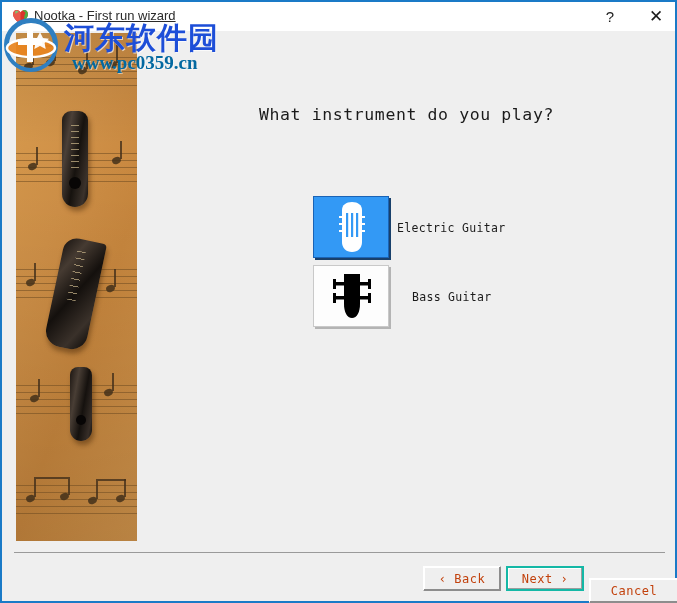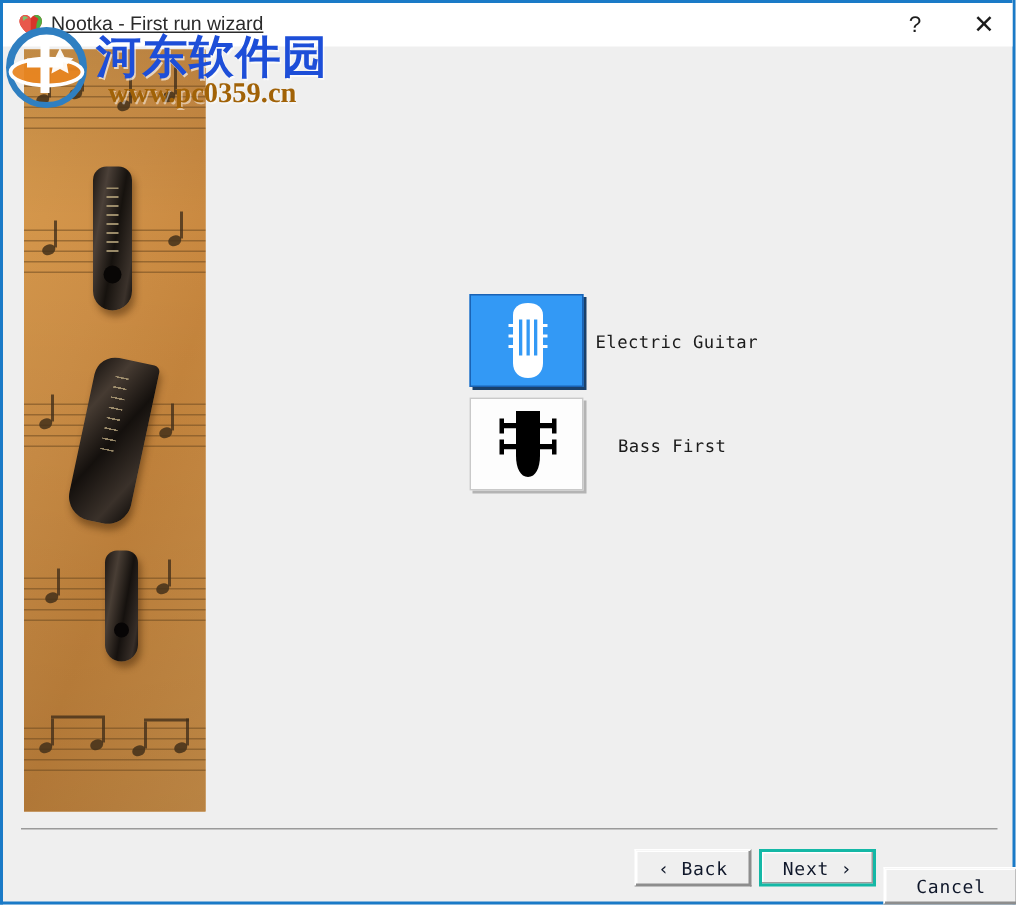--- a/index.html
+++ b/index.html
@@ -88,21 +88,21 @@
     letter-spacing: 1px;
     white-space: nowrap;
     text-shadow: 1px 1px 0 rgba(255,255,255,0.65);
   }
   #wm-url {
     position: absolute;
     left: 70px; top: 38px;
     font-family: "Liberation Serif", serif;
     font-size: 19px;
     font-weight: bold;
-    color: #a16207;
+    color: #0369a1;
     white-space: nowrap;
     text-shadow: 1px 1px 0 rgba(255,255,255,0.5);
   }
 
   
   #side-image {
     position: absolute;
     left: 14px; top: 33px;
     width: 121px;
     height: 508px;
@@ -256,21 +256,21 @@
     position: absolute;
     top: 4px;
     height: 25px;
     background: #efefef;
     border: 1px solid #8d8d8d;
     border-top-color: #ffffff;
     border-left-color: #ffffff;
     box-shadow: inset -1px -1px 0 #8d8d8d, inset 1px 1px 0 #ffffff;
     font-family: "DejaVu Sans Mono", monospace;
     font-size: 12px;
-    color: #0f172a;
+    color: #c2410c;
     letter-spacing: .5px;
     padding: 0;
     cursor: default;
   }
   #back-btn { left: 421px; width: 78px; }
   #next-btn {
     left: 504px; width: 78px;
     border: 2px solid #14b8a6;
     box-shadow: inset -1px -1px 0 #9d9d9d, inset 1px 1px 0 #ffffff;
   }
@@ -384,20 +384,21 @@
         <ellipse cx="27" cy="30" rx="24" ry="9" fill="none" stroke="#ffffff" stroke-width="2.5"></ellipse>
         <rect x="23" y="10" width="6" height="34" fill="#ffffff"></rect>
         <rect x="14" y="21" width="24" height="6" fill="#ffffff"></rect>
         <path d="M36 14l3 6 6 .8-4.4 4.2 1.1 6-5.7-3-5.7 3 1.1-6L27 20.8l6-.8z" fill="#ffffff" opacity=".95"></path>
       </svg>
     </span>
     <span id="wm-cn">河东软件园</span>
     <span id="wm-url">www.pc0359.cn</span>
   </div>
 
+  <div id="question">What instrument do you play?</div>
 
   <div id="instrument-list">
 
 
     <div class="instrument-row selected">
       <div class="icon-box">
         <svg width="76" height="60" viewBox="0 0 76 60">
           <path d="M38 5c-6 0-10 3-10 8v32c0 6 4 10 10 10s10-4 10-10V13c0-5-4-8-10-8z" fill="#ffffff"></path>
           <rect x="32" y="16" width="2.2" height="24" fill="#3399f5"></rect>
           <rect x="37" y="16" width="2.2" height="24" fill="#3399f5"></rect>
@@ -421,21 +422,21 @@
           <rect x="20" y="16" width="10" height="3.5" fill="#000000"></rect>
           <rect x="19" y="13" width="3" height="10" fill="#000000"></rect>
           <rect x="20" y="30" width="10" height="3.5" fill="#000000"></rect>
           <rect x="19" y="27" width="3" height="10" fill="#000000"></rect>
           <rect x="46" y="16" width="10" height="3.5" fill="#000000"></rect>
           <rect x="54" y="13" width="3" height="10" fill="#000000"></rect>
           <rect x="46" y="30" width="10" height="3.5" fill="#000000"></rect>
           <rect x="54" y="27" width="3" height="10" fill="#000000"></rect>
         </svg>
       </div>
-      <div class="instrument-label" style="left:99px">Bass First</div>
+      <div class="instrument-label" style="left:99px">Bass Guitar</div>
     </div>
 
   </div>
 
   <div id="separator"></div>
   <div id="footer">
     <button class="wiz-btn" id="back-btn">‹ Back</button>
     <button class="wiz-btn" id="next-btn">Next ›</button>
     <button class="wiz-btn" id="cancel-btn">Cancel</button>
   </div>

